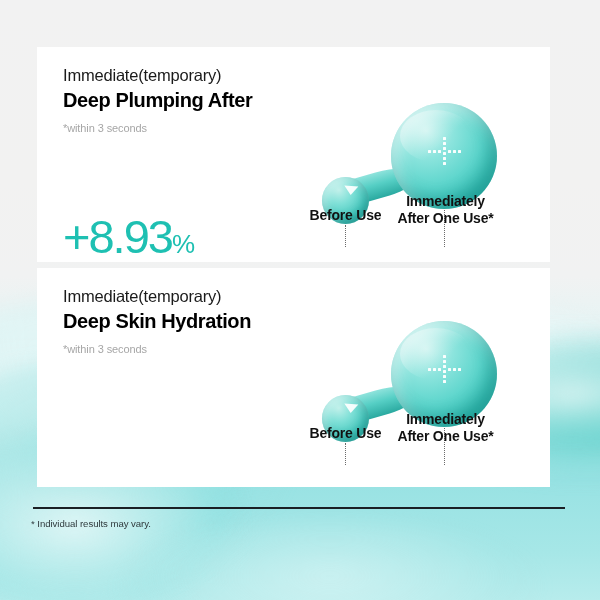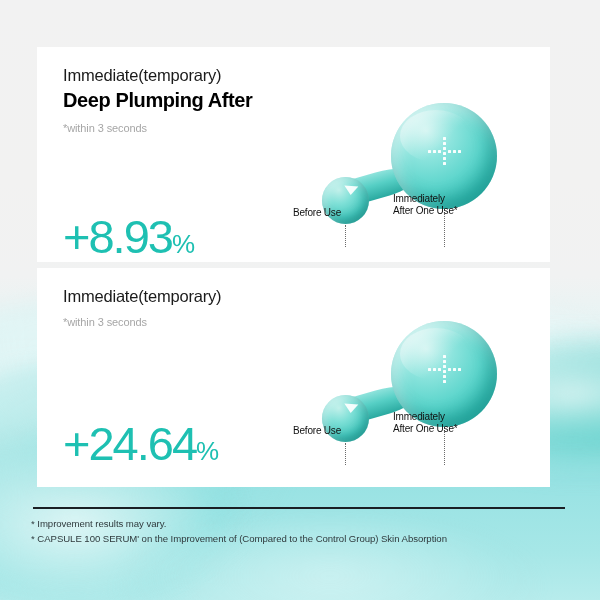--- a/index.html
+++ b/index.html
@@ -65,21 +65,21 @@
                inset 4px 4px 8px rgba(255,255,255,.5);}
   .neck{position:absolute;background:
       linear-gradient(180deg,#8fe3dc 0%,#56cfc5 45%,#2aa9a0 100%);}
   .tri{position:absolute;width:0;height:0;
     border-left:7px solid transparent;border-right:7px solid transparent;
     border-top:9px solid rgba(255,255,255,.92);}
   .plus{position:absolute;}
   .plus i{position:absolute;display:block;width:3px;height:3px;
     background:rgba(255,255,255,.95);border-radius:.5px;}
   .leader{position:absolute;width:0;border-left:1px dotted #6b6b6b;}
-  .dlabel{position:absolute;text-align:left;font-size:10px;font-weight:normal;
+  .dlabel{position:absolute;text-align:center;font-size:14px;font-weight:bold;
     color:#111;line-height:1.18;letter-spacing:-.2px;white-space:nowrap;}
 
   
   .divider{position:absolute;left:33px;top:507px;width:532px;height:0;
     border-top:2px solid #1a1f24;}
   .foot{position:absolute;left:31px;top:517px;width:545px;
     font-size:9.6px;color:#2f3a3d;line-height:1.52;letter-spacing:-.05px;}
   .foot .ln2{padding-left:0;}
   .foot .ln3{padding-left:9px;}
 </style>
@@ -142,24 +142,24 @@
       <div class="dlabel" style="left:95px;top:146px;width:105px;">
         <span>Immediately</span><br>
         <span>After One Use*</span>
       </div>
     </div>
   </div>
 
   <div class="card" id="card2">
     <div class="card-text">
       <div class="eyebrow">Immediate(temporary)</div>
+      <div class="headline">Deep Skin Hydration</div>
       <div class="subnote">*within 3 seconds</div>
     </div>
 
-    <div class="metric"><span>+24.64</span><span class="pct">%</span></div>
 
     <div class="drops">
       <div class="neck" style="left:44px;top:122px;width:74px;height:26px;
                   border-radius:0 50% 40% 0;transform:rotate(-16deg);"></div>
       <div class="drop-small" style="left:24px;top:127px;width:47px;height:47px;">
         <div class="tri" style="left:22px;top:9px;transform:rotate(4deg);"></div>
       </div>
       <div class="drop-big" style="left:93px;top:53px;width:106px;height:106px;">
         <div class="gloss" style="left:9px;top:7px;width:72px;height:52px;opacity:.55;"></div>
         <div class="plus" style="left:34px;top:32px;width:40px;height:40px;">
@@ -184,17 +184,16 @@
       </div>
       <div class="dlabel" style="left:95px;top:143px;width:105px;">
         <span>Immediately</span><br>
         <span>After One Use*</span>
       </div>
     </div>
   </div>
 
   <div class="divider"></div>
   <div class="foot">
-    <div>* Improvement results may vary.</div>
-    <div class="ln2">* CAPSULE 100 SERUM' on the Improvement of (Compared to the Control Group) Skin Absorption</div>
+    <div>* Individual results may vary.</div>
   </div>
 
 </div>
 
 </body></html>

